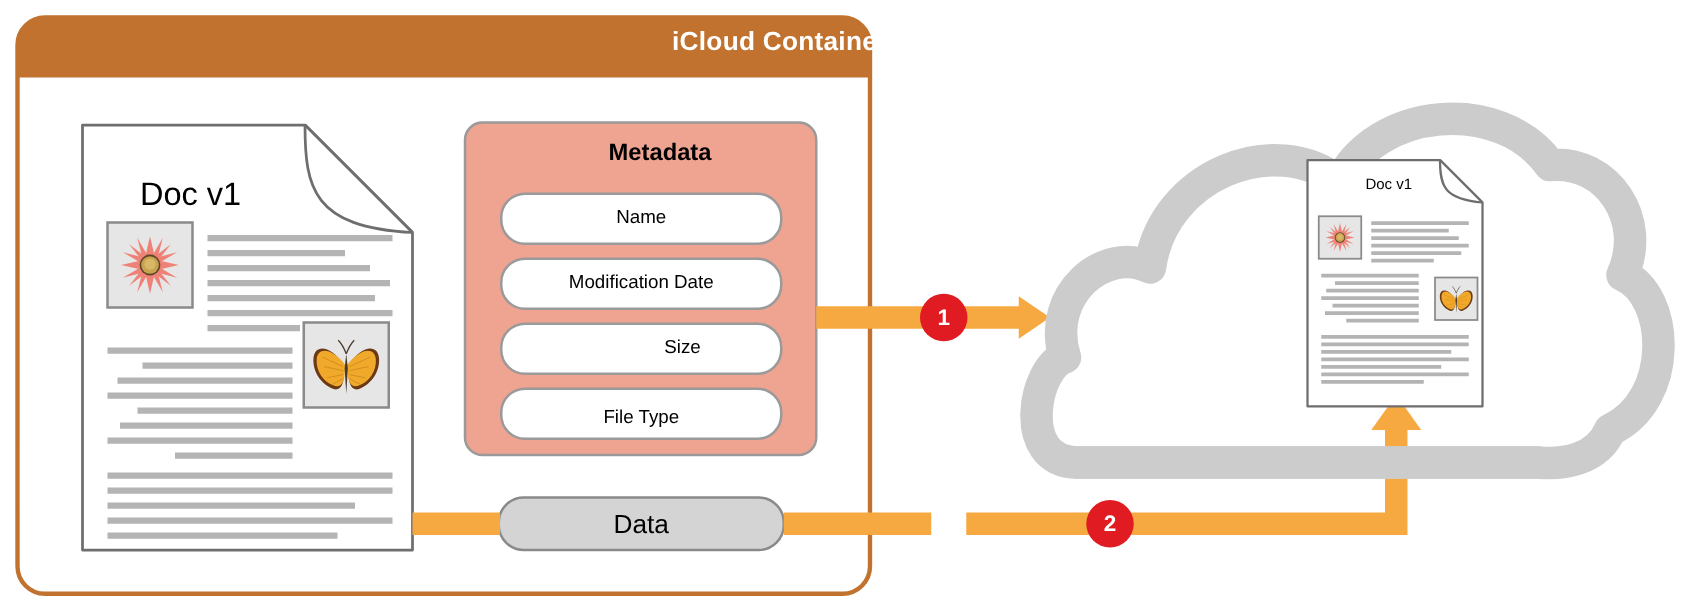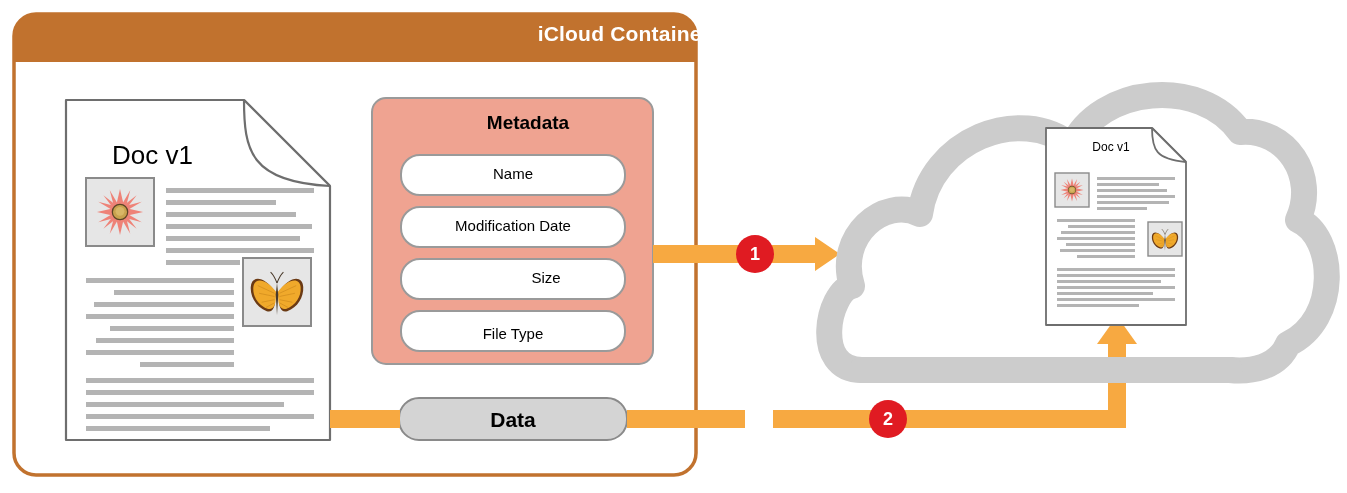--- a/index.html
+++ b/index.html
@@ -11,21 +11,21 @@
              color:#ffffff;font-size:21px;font-weight:bold;letter-spacing:.2px;}
   .meta-title{position:absolute;left:388px;top:112px;width:280px;text-align:center;
               font-size:19px;font-weight:bold;}
   .meta-row{position:absolute;width:222px;text-align:center;font-size:15px;
             line-height:38px;}
   .doc-title{position:absolute;left:60px;top:140px;width:185px;text-align:center;
              font-size:26px;}
   .doc-title-sm{position:absolute;left:1052px;top:140px;width:118px;text-align:center;
                 font-size:12px;}
   .data-lbl{position:absolute;left:400px;top:401px;width:226px;text-align:center;
-            font-size:21px;font-weight:bold;line-height:38px;}
+            font-size:21px;font-weight:normal;line-height:38px;}
   .marker-num{position:absolute;width:34px;text-align:center;color:#fff;
               font-size:18px;font-weight:bold;line-height:34px;}
 </style>
 </head>
 <body>
 
 <div id="stage">
 
   <svg width="1347" height="493" viewBox="0 0 1347 493">
     <defs>

